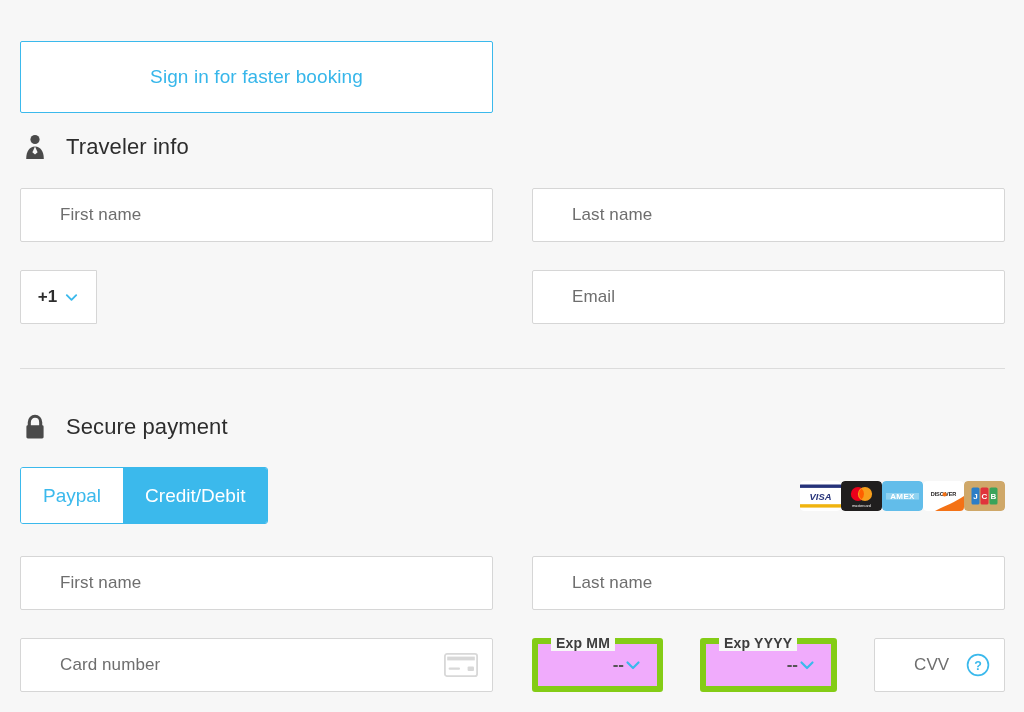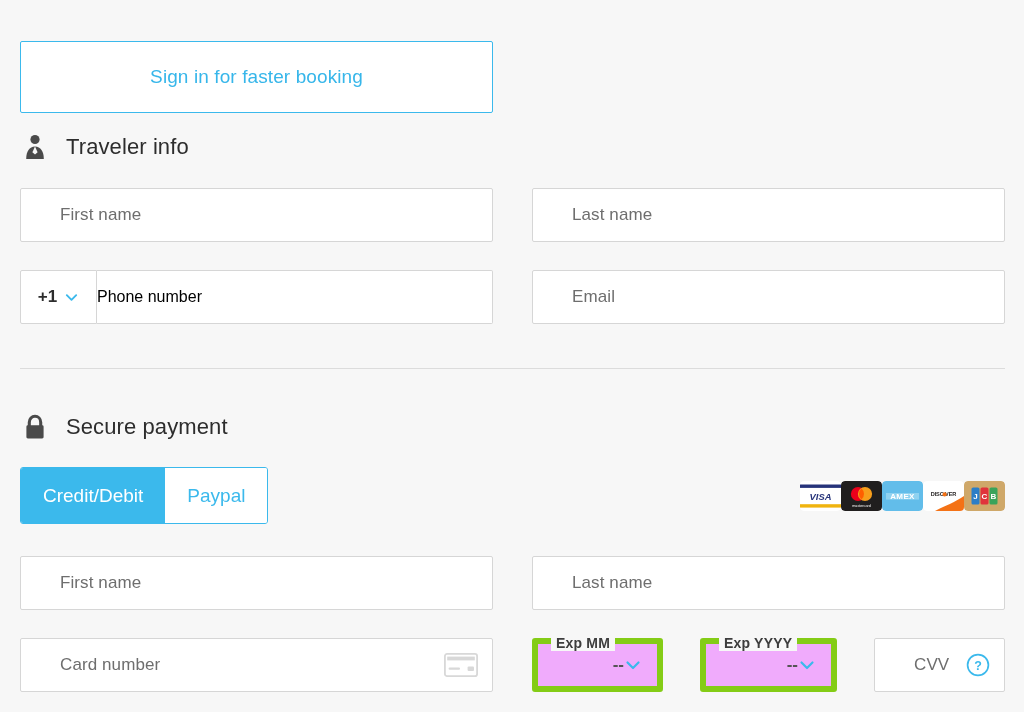--- a/index.html
+++ b/index.html
@@ -225,47 +225,44 @@
 
   <div id="tv-phone-wrap">
     <div class="cc-select">
       <span class="cc-val">+1</span>
       <span>
         <svg class="chev" viewBox="0 0 16 16" width="15" height="15">
           <path d="M3 5.5 L8 10.5 L13 5.5" fill="none" stroke="#3bb9ec" stroke-width="2" stroke-linecap="round" stroke-linejoin="round"></path>
         </svg>
       </span>
     </div>
-    <div id="tv-phone">
-      <span class="ph">Phone number</span>
-    </div>
   </div>
 
   <div class="field" id="tv-email">
     <span class="ph">Email</span>
   </div>
 
   <div class="divider"></div>
 
   <div class="section-head" id="payment-head">
     <span class="sec-icon">
       <svg viewBox="0 0 30 30" width="30" height="30">
         <path d="M9.3 14 L9.3 10.2 C9.3 6.9 11.8 4.3 15 4.3 C18.2 4.3 20.7 6.9 20.7 10.2 L20.7 14" fill="none" stroke="#4a4a4a" stroke-width="3.1"></path>
         <rect x="6.4" y="13.3" width="17.2" height="13.2" rx="1.4" fill="#4a4a4a"></rect>
       </svg>
     </span>
     <span class="sec-title">Secure payment</span>
   </div>
 
   <div class="tabs">
+    <div class="tab inactive">
+      <span>Paypal</span>
+    </div>
     <div class="tab active">
       <span>Credit/Debit</span>
-    </div>
-    <div class="tab inactive">
-      <span>Paypal</span>
     </div>
   </div>
 
   <div class="brands">
 
     <span class="brand">
       <svg viewBox="0 0 41 30" width="41" height="30">
         <rect width="41" height="30" rx="4" fill="#ffffff"></rect>
         <rect x="0" y="3.5" width="41" height="3.4" fill="#26337a"></rect>
         <rect x="0" y="23.2" width="41" height="3.4" fill="#f0b40f"></rect>

